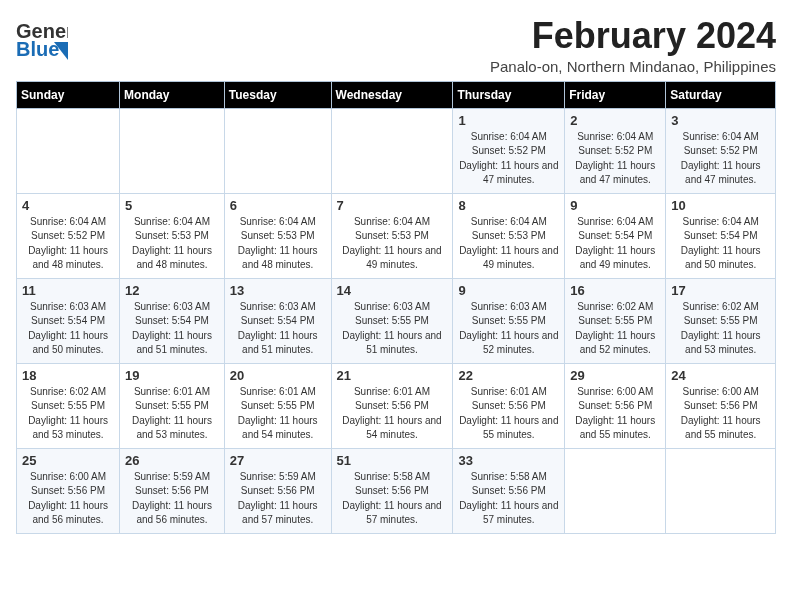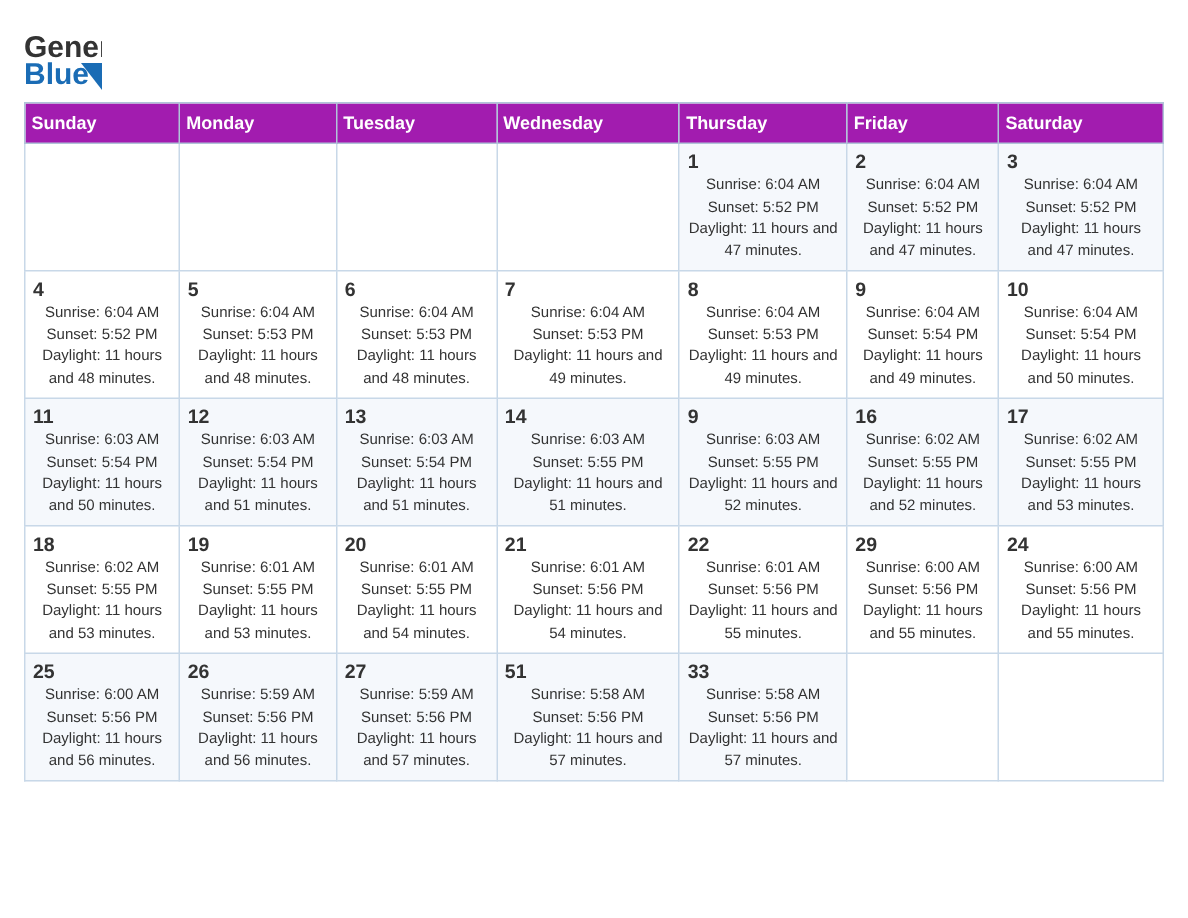--- a/index.html
+++ b/index.html
@@ -33,21 +33,21 @@
       font-size: 15px;
       color: #444;
       margin-top: 2px;
     }
     table {
       width: 100%;
       border-collapse: collapse;
       font-size: 11px;
     }
     thead tr th {
-      background: #a21caf;
+      background: #000000;
       color: #fff;
       padding: 6px 4px;
       text-align: left;
       font-size: 12px;
       font-weight: bold;
       border: 1px solid #b0c4d8;
     }
     tbody tr td {
       border: 1px solid #c8d8e8;
       vertical-align: top;
@@ -78,20 +78,24 @@
 </head>
 <body>
 
 <div class="header">
   <div class="logo-wrapper">
     <svg width="52" height="46" viewBox="0 0 52 46">
       <text x="0" y="22" font-size="20" font-weight="bold" fill="#333" font-family="Arial">General</text>
       <text x="0" y="40" font-size="20" font-weight="bold" fill="#1a6cb5" font-family="Arial">Blue</text>
       <polygon points="38,26 52,26 52,44" fill="#1a6cb5"></polygon>
     </svg>
+  </div>
+  <div class="title-block">
+    <div class="month-year">February 2024</div>
+    <div class="location">Panalo-on, Northern Mindanao, Philippines</div>
   </div>
 </div>
 
 <table>
   <thead>
     <tr>
     <th>Sunday</th>
         <th>Monday</th>
         <th>Tuesday</th>
         <th>Wednesday</th>

